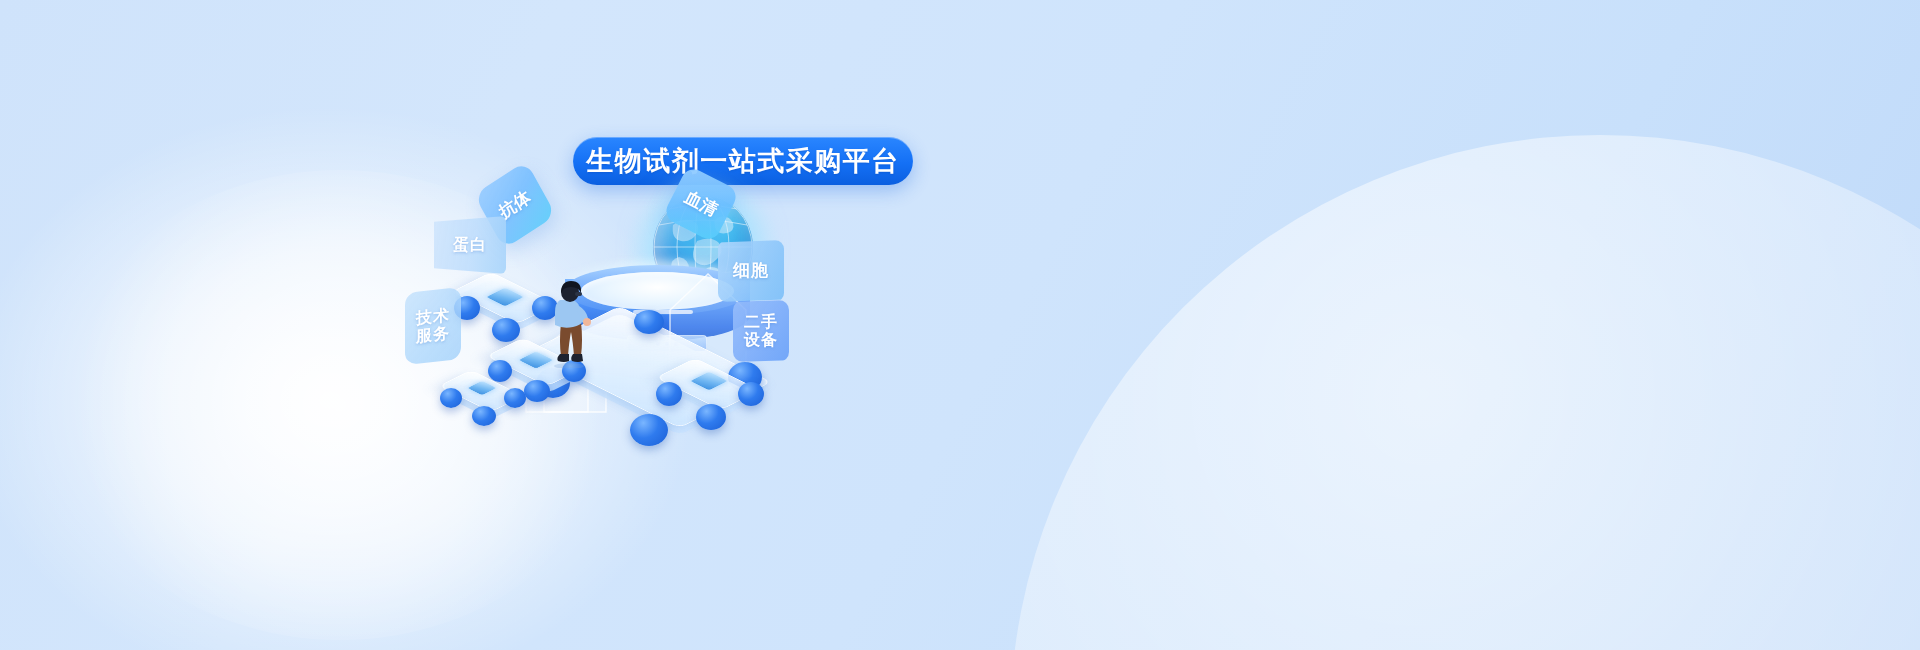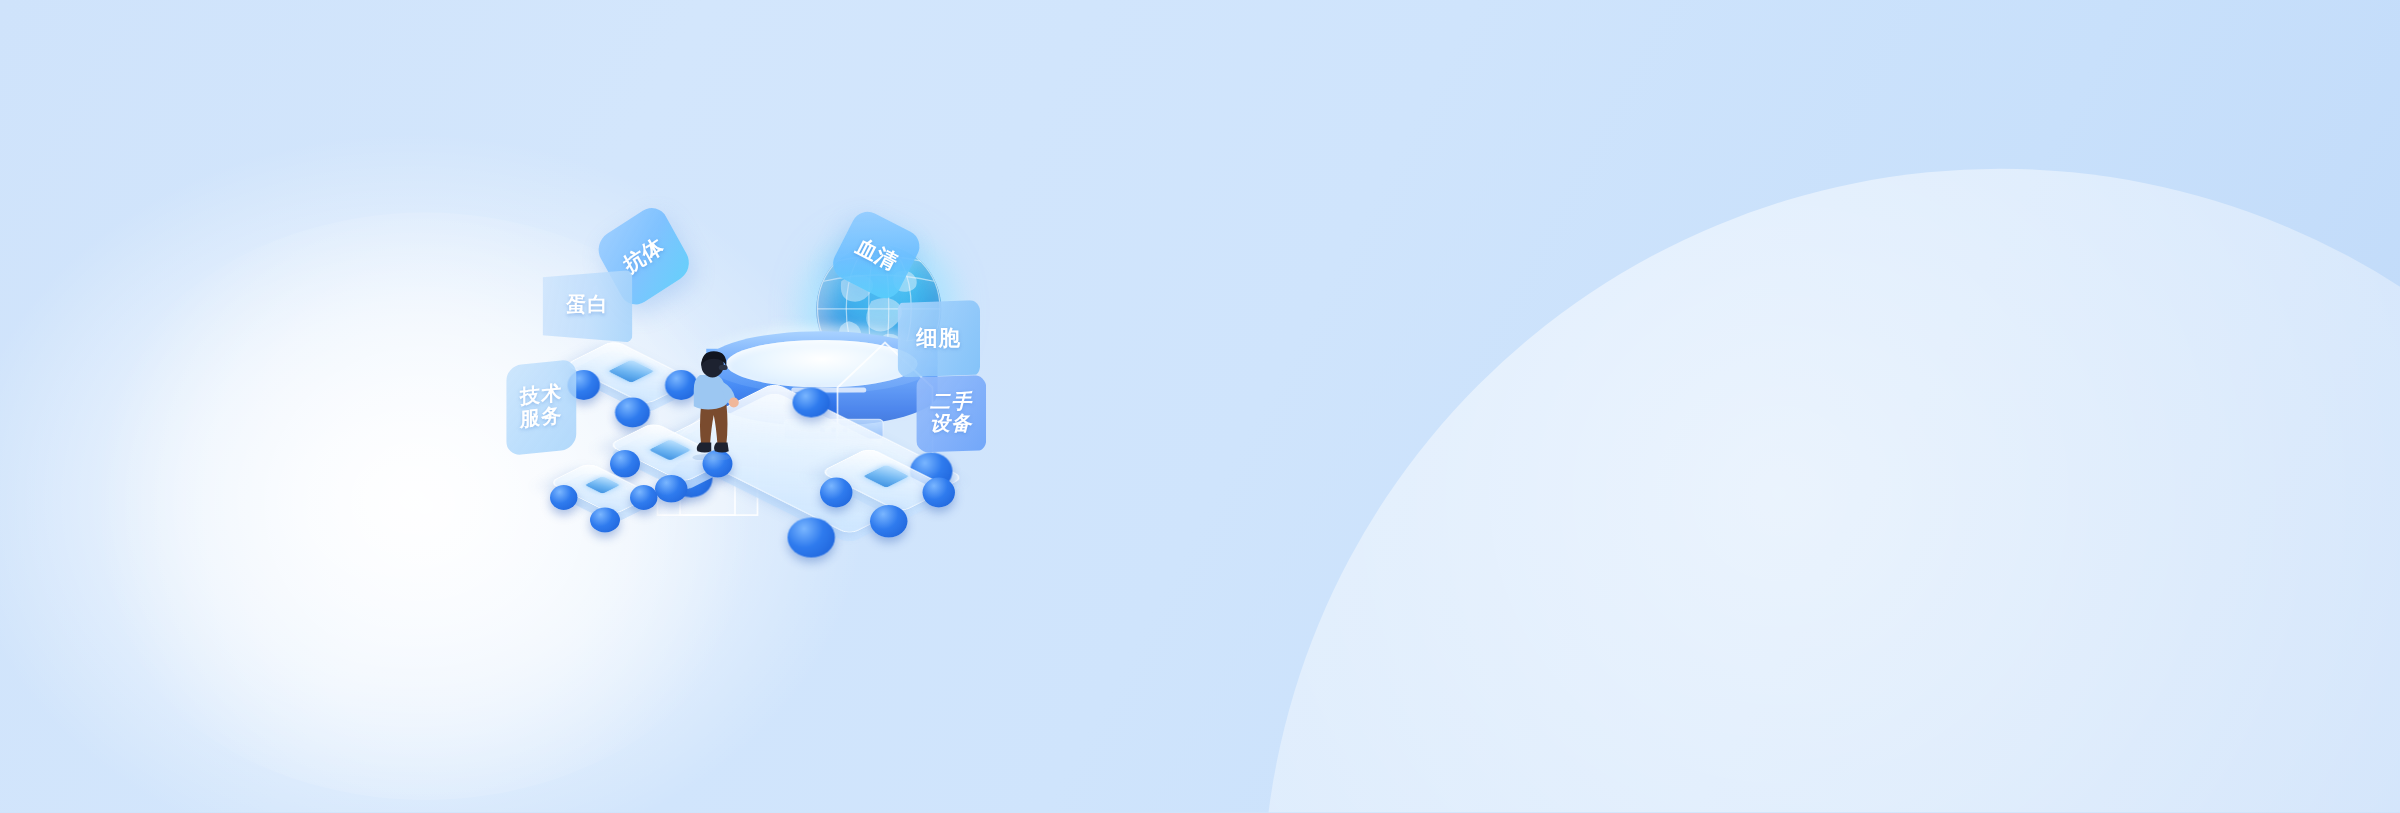--- a/index.html
+++ b/index.html
@@ -261,41 +261,43 @@
     letter-spacing: 1px;
   }
   .tag-ershou {
     left: 733px; top: 300px;
     width: 56px; height: 62px;
     border-radius: 10px;
     background: linear-gradient(125deg, rgba(150,188,250,0.95) 0%, rgba(126,174,250,0.93) 55%, rgba(106,162,248,0.93) 100%);
     clip-path: polygon(0% 3%, 100% 0%, 100% 97%, 0% 100%);
     font-size: 16px;
     letter-spacing: 1px;
-    font-style: italic;
   }
   .tag-jishu {
     left: 405px; top: 290px;
     width: 56px; height: 72px;
     border-radius: 12px;
     background: linear-gradient(130deg, rgba(198,226,252,0.85) 0%, rgba(176,216,252,0.82) 55%, rgba(160,208,250,0.8) 100%);
     transform: skewY(-6deg);
     font-size: 16px;
     letter-spacing: 1px;
   }
   .tag-lines { white-space: pre-line; }
 </style>
 </head>
 <body>
 
 <div id="banner">
 
   <div class="bg-arc"></div>
   <div class="bg-glow-left"></div>
 
+  <div class="title-pill">
+    <span class="title-pill-text">生物试剂一站式采购平台</span>
+  </div>
 
   <div class="stage">
 
     <div class="beam-shape"></div>
 
     <div class="globe-glow"></div>
     <div class="globe">
       <svg width="100" height="105" viewBox="0 0 100 105" aria-hidden="true">
         <g stroke="rgba(255,255,255,0.55)" stroke-width="1" fill="none">
           <ellipse cx="50" cy="52" rx="49" ry="52"></ellipse>

